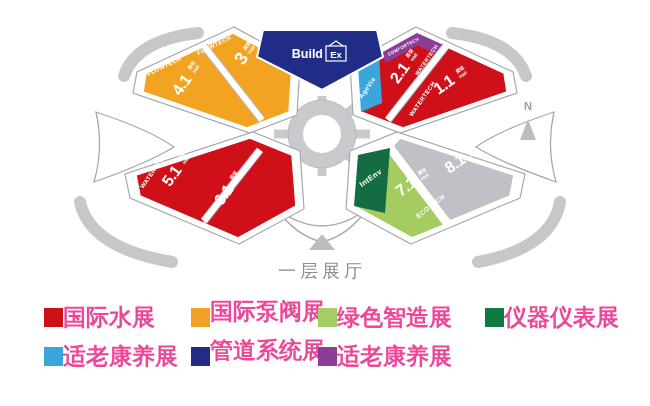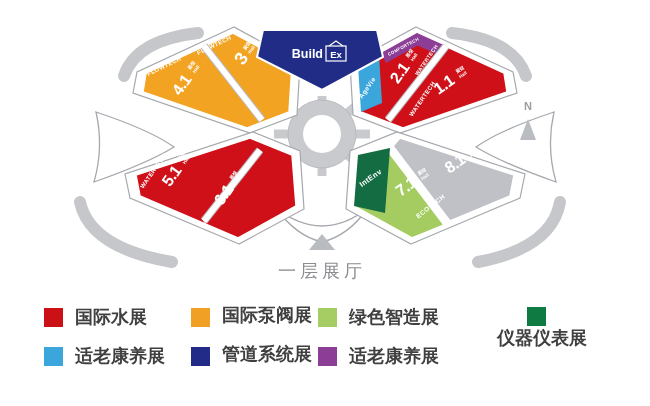--- a/index.html
+++ b/index.html
@@ -17,23 +17,23 @@
   .corridor-under{stroke:#b9bbc0;stroke-width:8;fill:none;}
   .corridor-over{stroke:#ffffff;stroke-width:6;fill:none;}
   .wing{stroke:#c6c7ca;stroke-width:12;fill:none;stroke-linecap:round;}
   .funnel{fill:#ffffff;stroke:#a5a8ad;stroke-width:1.3;}
   .spoke{stroke:#c9cacd;stroke-width:9;}
   .floor-label{font-size:18px;fill:#8b8b91;letter-spacing:4px;}
   .compass-n{font-size:11px;fill:#9a9da2;font-weight:700;}
   
   .legend-item{position:absolute;display:flex;align-items:center;height:20px;}
   .legend-swatch{width:19px;height:19px;flex:0 0 19px;}
-  .legend-label{margin-left:12px;font-size:18px;font-weight:700;color:#404040;white-space:nowrap;}
+  .legend-label{margin-left:0;font-size:23px;font-weight:700;color:#ec4899;white-space:nowrap;}
   .r1{top:307px;} .r2{top:346px;}
-  .c1{left:44px;} .c2{left:191px;align-items:flex-end;} .c3{left:318px;} .c4{left:485px;flex-direction:column;}
+  .c1{left:44px;} .c2{left:191px;align-items:flex-end;} .c3{left:318px;} .c4{left:485px;}
 </style>
 </head>
 <body>
 
 <div id="stage">
 
 <svg id="map-svg" width="650" height="300" viewBox="0 0 650 300">
 
   <path class="wing" d="M 124,76 Q 136,40 198,33"></path>
   <path class="wing" d="M 526,76 Q 514,40 452,33"></path>

